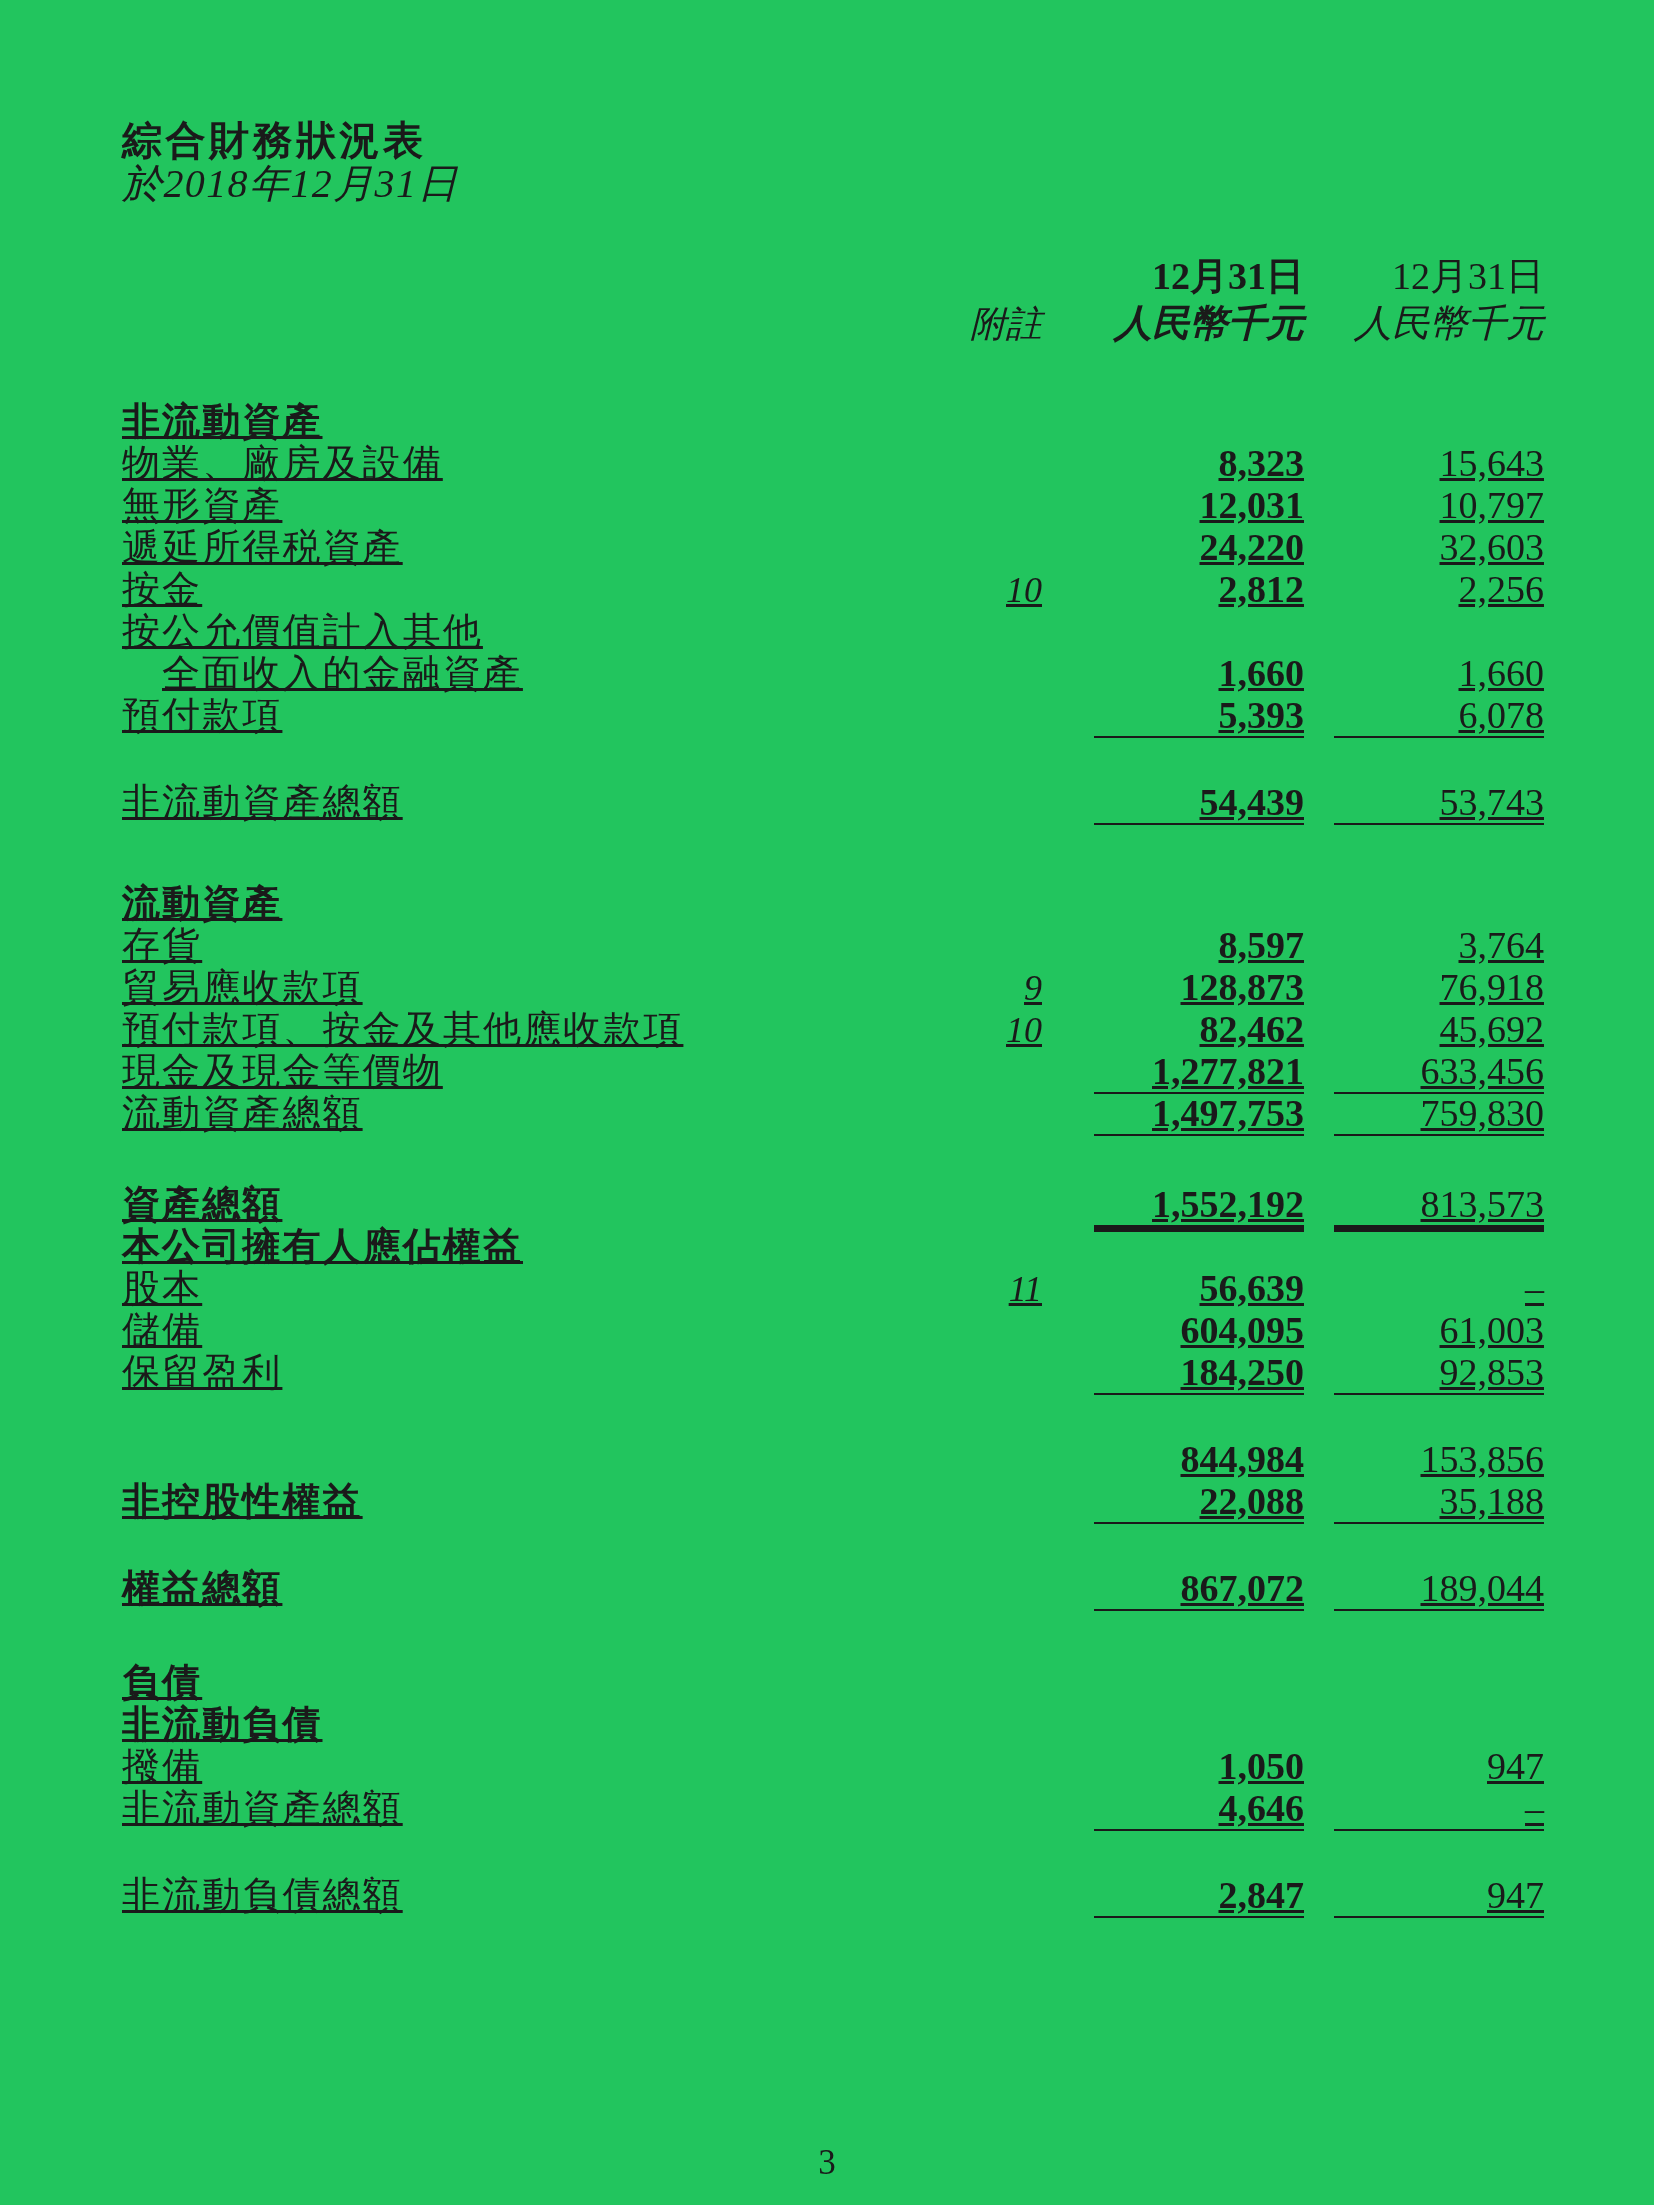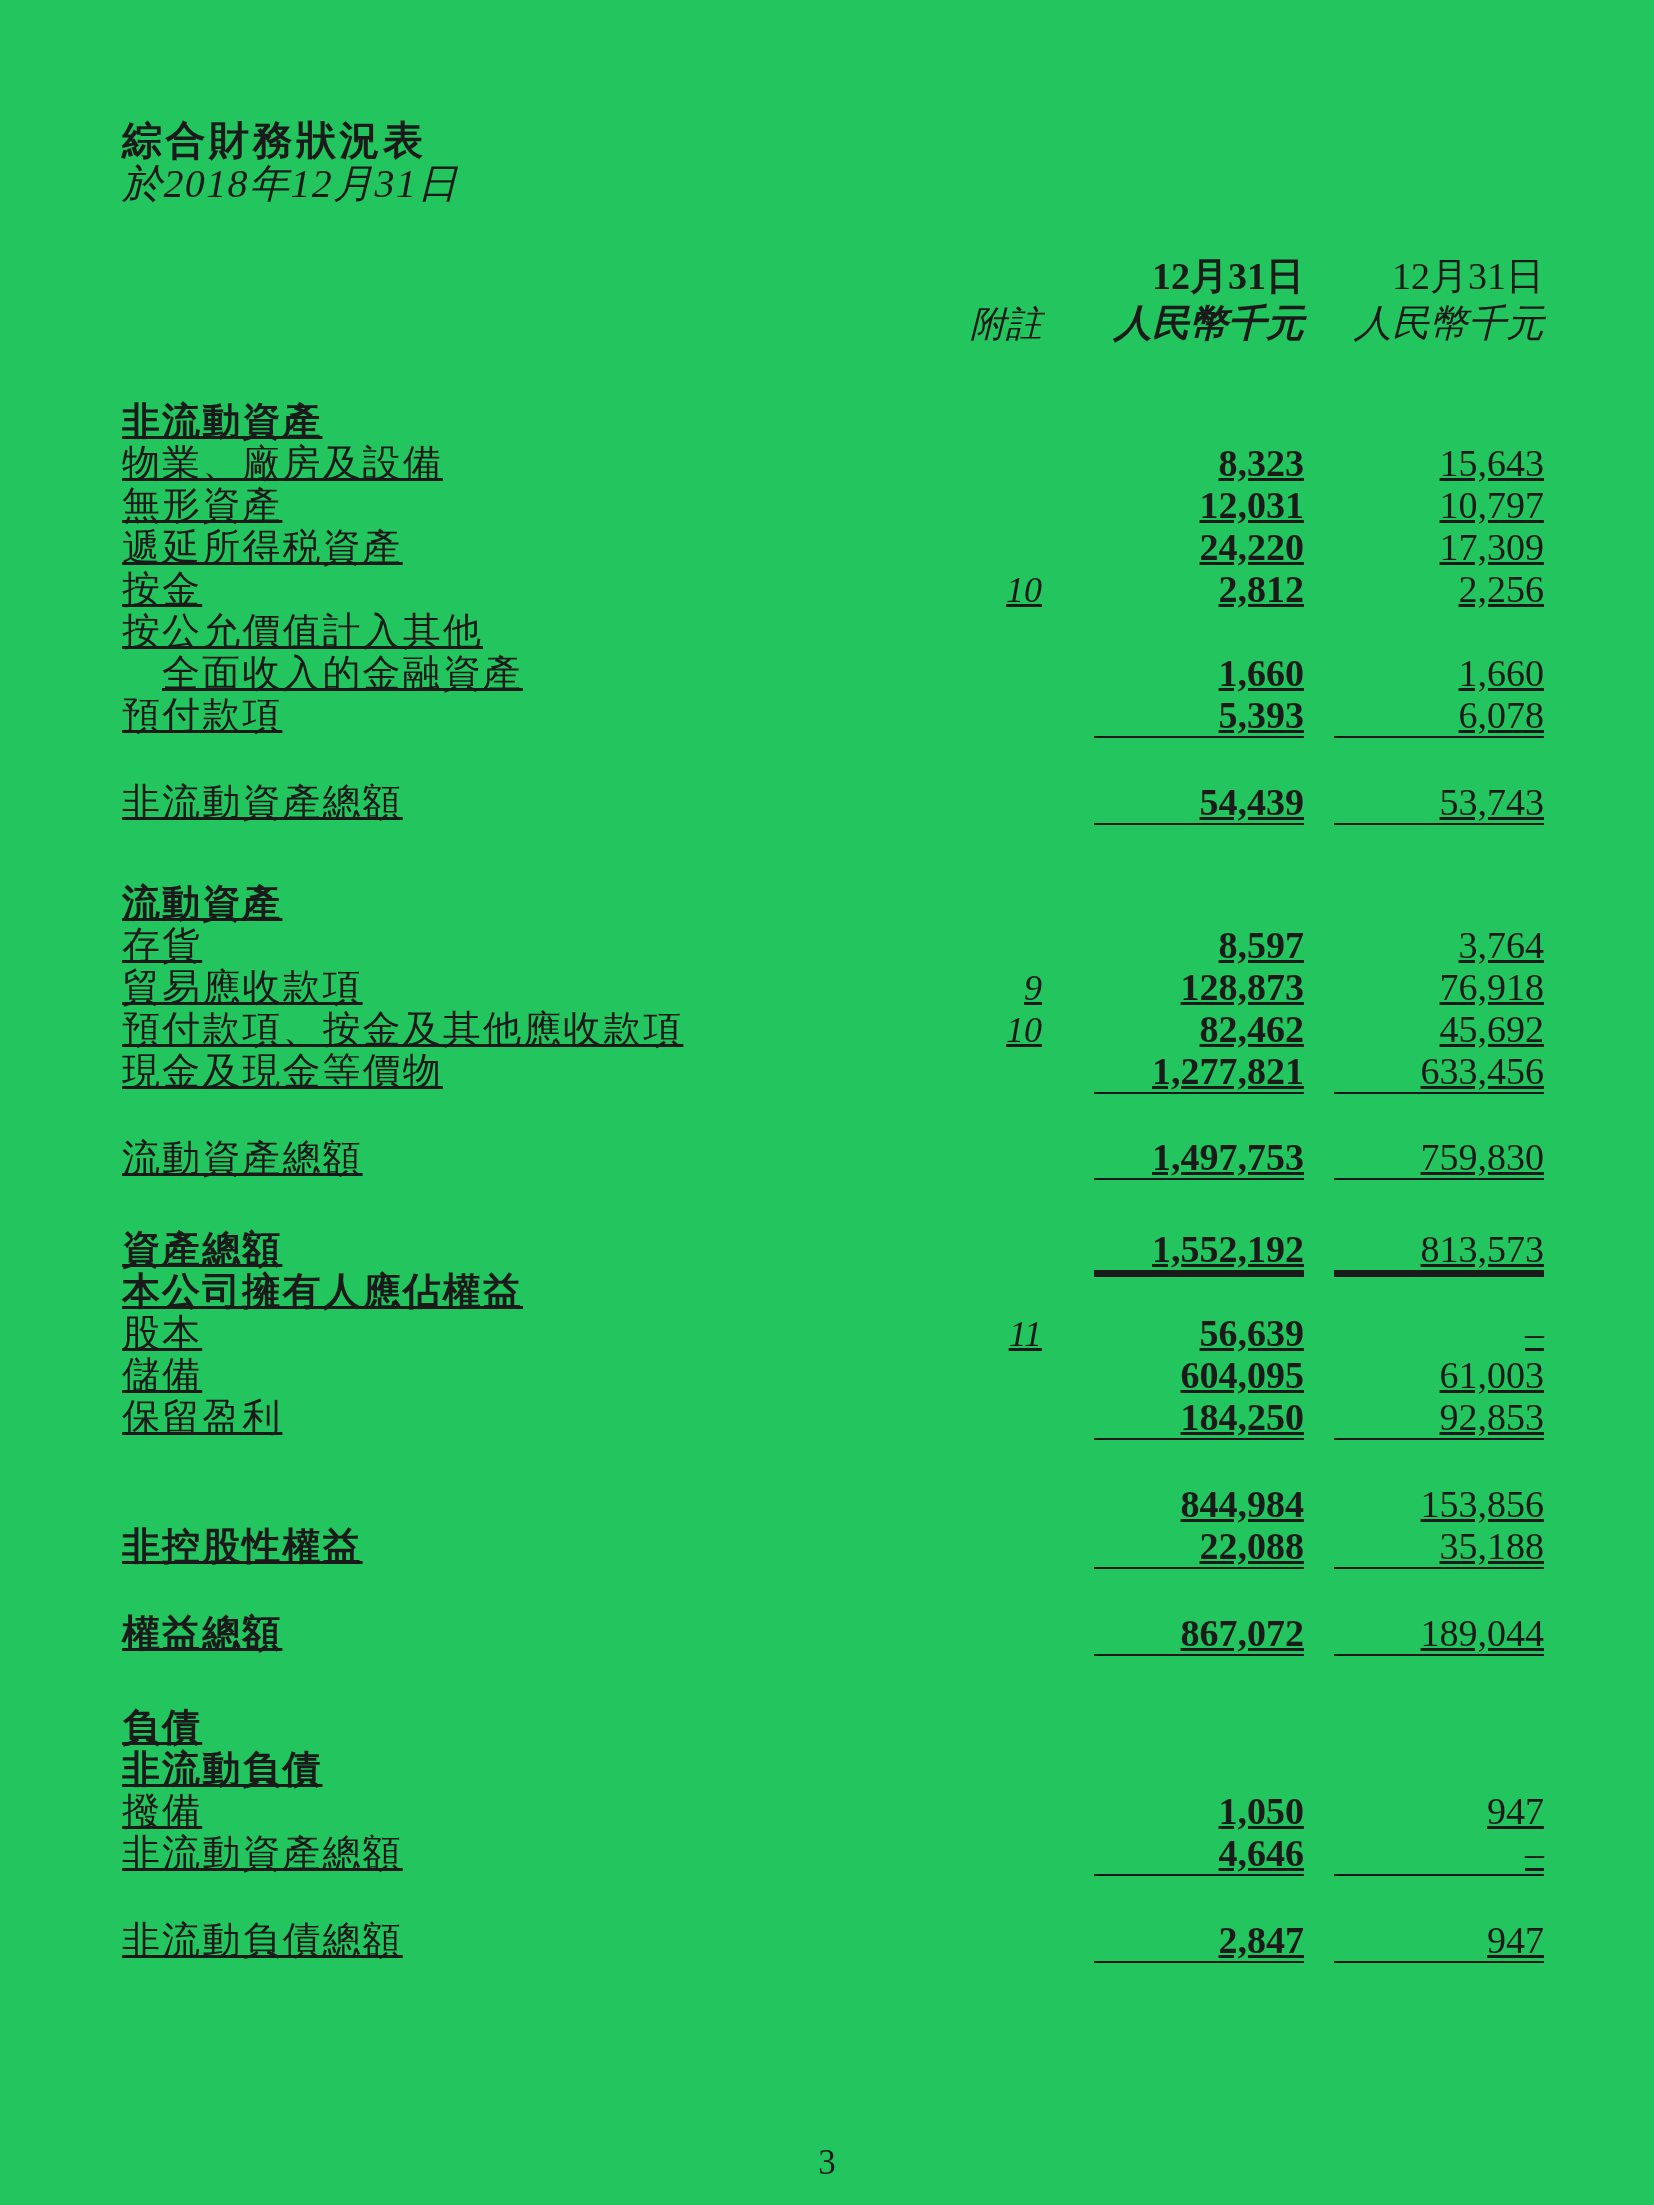--- a/index.html
+++ b/index.html
@@ -118,21 +118,21 @@
         <div class="row">
     <div class="cell-label">無形資產</div>
     <div class="cell-note"></div>
     <div class="cell-v c2018">12,031</div>
     <div class="cell-v c2017">10,797</div>
   </div>
         <div class="row">
     <div class="cell-label">遞延所得税資產</div>
     <div class="cell-note"></div>
     <div class="cell-v c2018">24,220</div>
-    <div class="cell-v c2017">17,309</div>
+    <div class="cell-v c2017">32,603</div>
   </div>
         <div class="row">
     <div class="cell-label">按金</div>
     <div class="cell-note">10</div>
     <div class="cell-v c2018">2,812</div>
     <div class="cell-v c2017">2,256</div>
   </div>
         <div class="row">
     <div class="cell-label">按公允價值計入其他</div>
     <div class="cell-note"></div>
@@ -180,21 +180,21 @@
     <div class="cell-note">10</div>
     <div class="cell-v c2018">82,462</div>
     <div class="cell-v c2017">45,692</div>
   </div>
         <div class="row rule">
     <div class="cell-label">現金及現金等價物</div>
     <div class="cell-note"></div>
     <div class="cell-v c2018">1,277,821</div>
     <div class="cell-v c2017">633,456</div>
   </div>
-        <div class="row rule" style="margin-top: 45px; align-items: center;">
+        <div class="row rule" style="">
     <div class="cell-label">流動資產總額</div>
     <div class="cell-note"></div>
     <div class="cell-v c2018">1,497,753</div>
     <div class="cell-v c2017">759,830</div>
   </div>
         <div class="row section drule" style="margin-top: 49px;">
     <div class="cell-label">資產總額</div>
     <div class="cell-note"></div>
     <div class="cell-v c2018">1,552,192</div>
     <div class="cell-v c2017">813,573</div>

